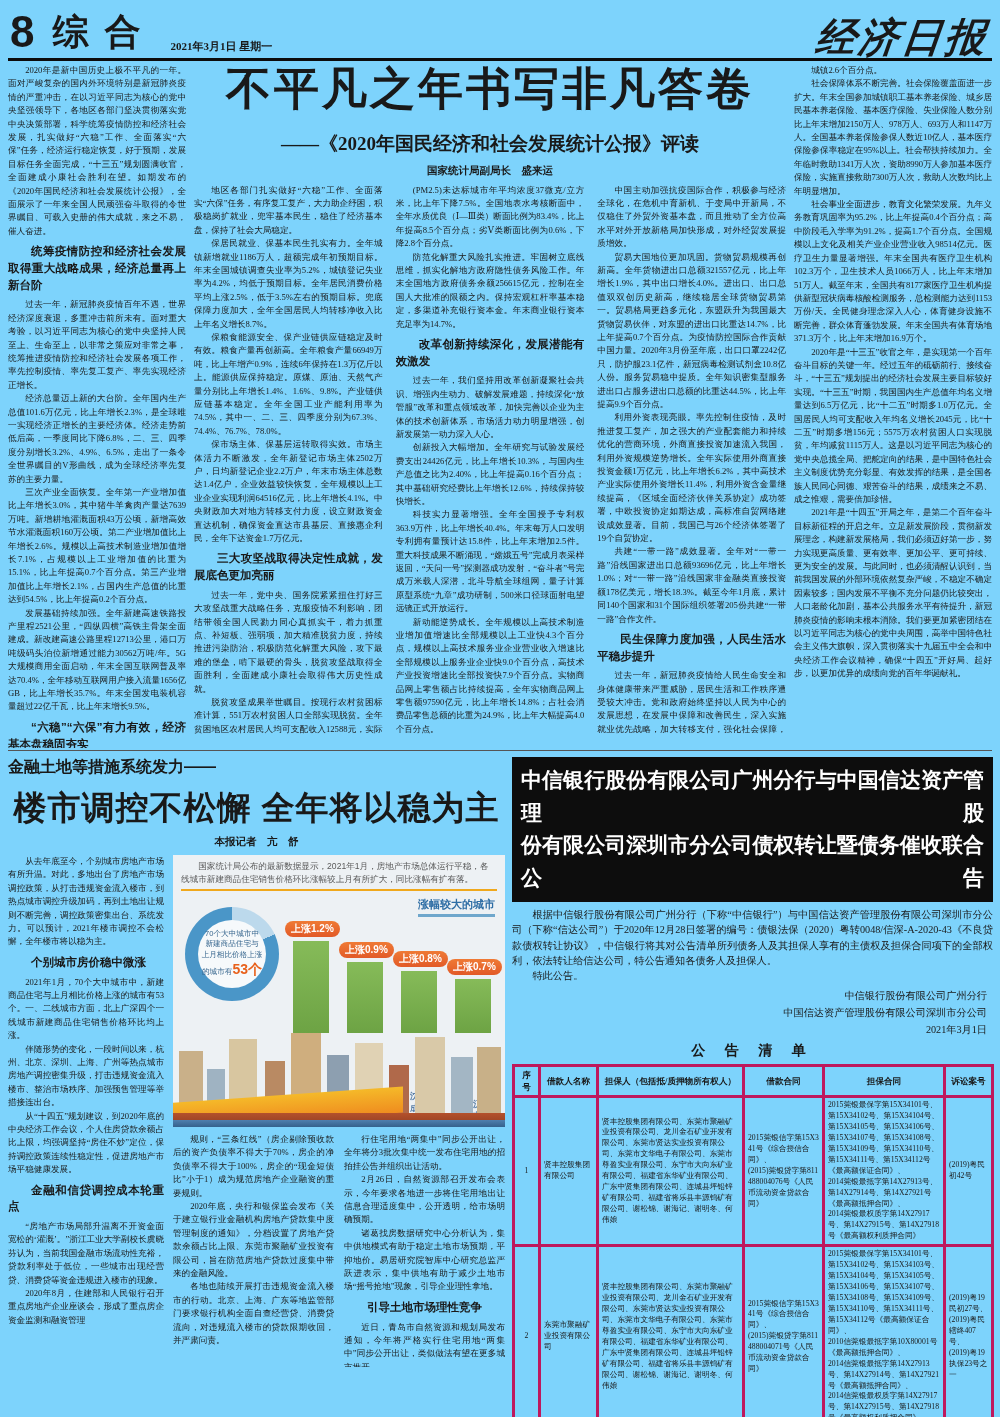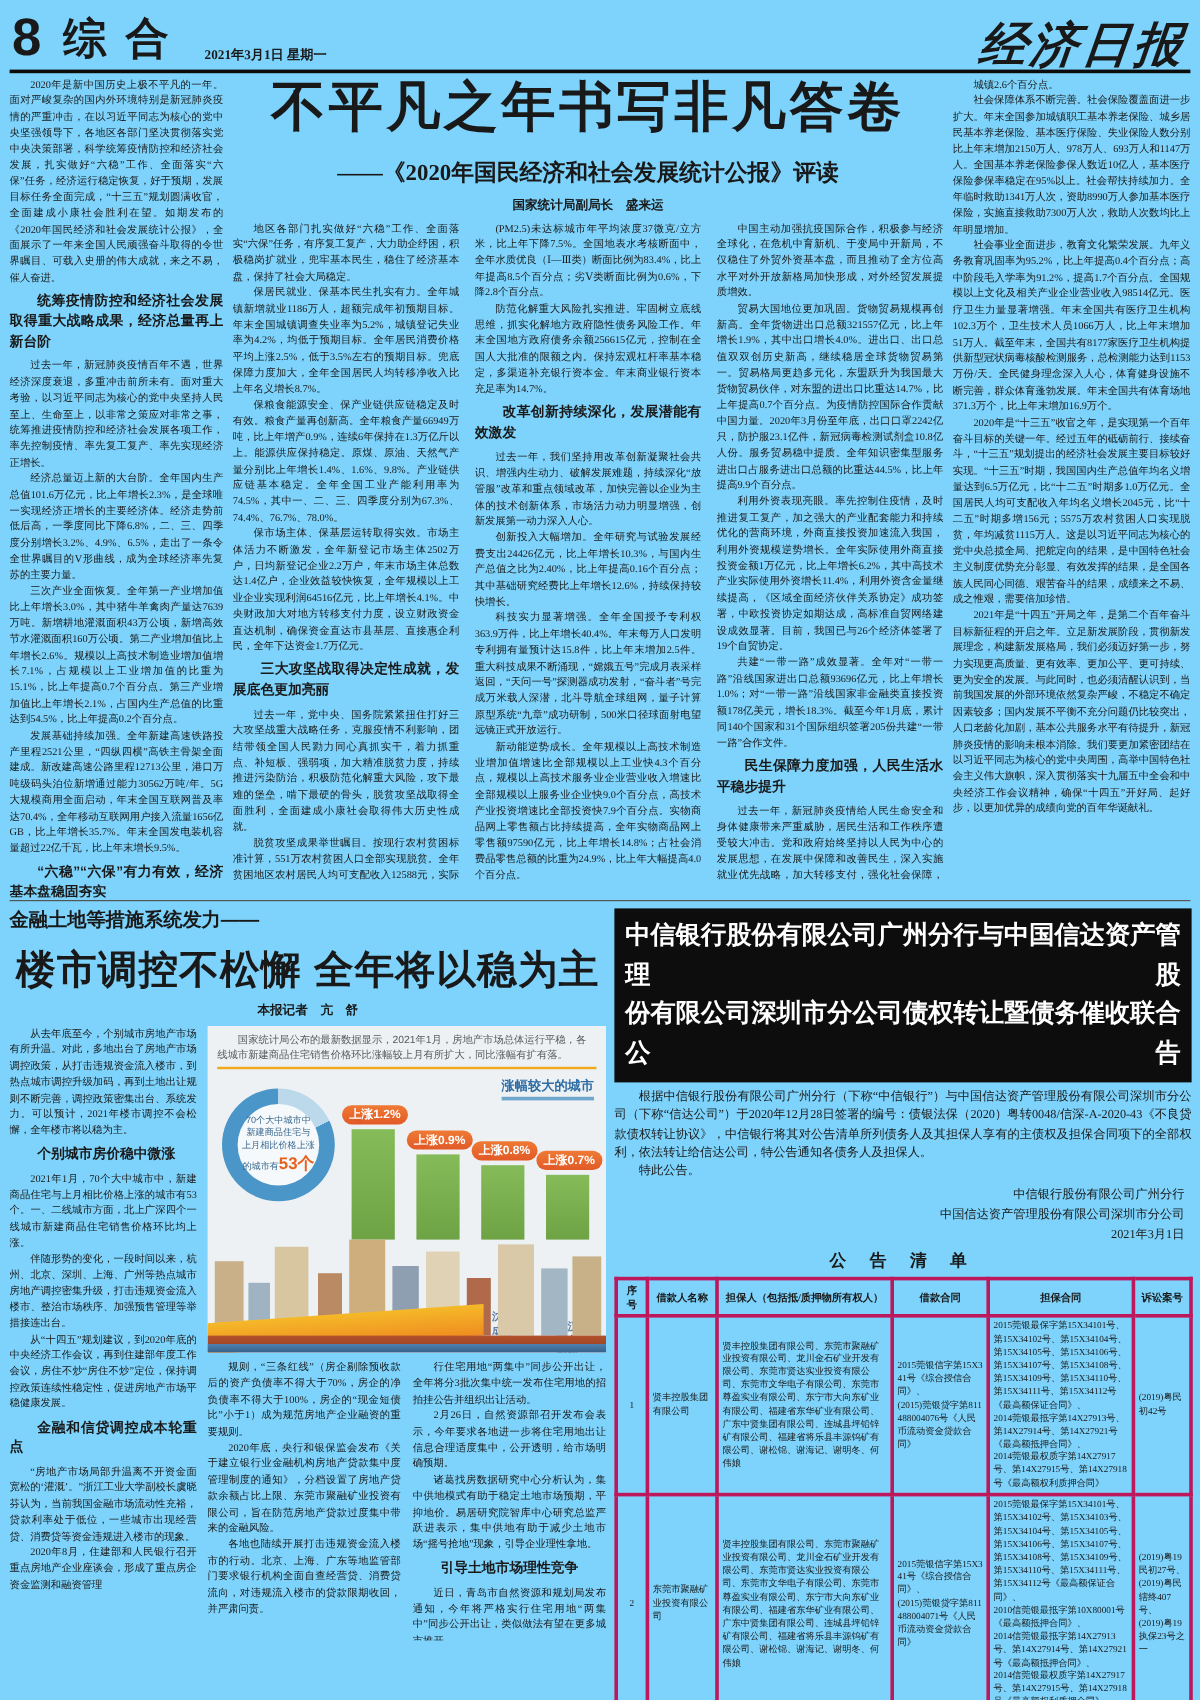--- a/index.html
+++ b/index.html
@@ -162,21 +162,21 @@
     <div class="kicker">金融土地等措施系统发力——</div>
     <div class="house-h1">楼市调控不松懈  全年将以稳为主</div>
     <div class="house-by">本报记者　亢　舒</div>
     <div class="house-flow">
       <div class="house-cola coltext">
 
       <p class="p">从去年底至今，个别城市房地产市场有所升温。对此，多地出台了房地产市场调控政策，从打击违规资金流入楼市，到热点城市调控升级加码，再到土地出让规则不断完善，调控政策密集出台、系统发力。可以预计，2021年楼市调控不会松懈，全年楼市将以稳为主。</p>
           <p class="h">个别城市房价稳中微涨</p>
           <p class="p">2021年1月，70个大中城市中，新建商品住宅与上月相比价格上涨的城市有53个。一、二线城市方面，北上广深四个一线城市新建商品住宅销售价格环比均上涨。</p>
           <p class="p">伴随形势的变化，一段时间以来，杭州、北京、深圳、上海、广州等热点城市房地产调控密集升级，打击违规资金流入楼市、整治市场秩序、加强预售管理等举措接连出台。</p>
-          <p class="p">从“十四五”规划建议，到2020年底的中央经济工作会议，再到住建部年度工作会议，房住不炒“房住不炒”定位，保持调控政策连续性稳定性，促进房地产市场平稳健康发展。</p>
+          <p class="p">从“十四五”规划建议，到2020年底的中央经济工作会议，个人住房贷款余额占比上限，均强调坚持“房住不炒”定位，保持调控政策连续性稳定性，促进房地产市场平稳健康发展。</p>
           <p class="h">金融和信贷调控成本轮重点</p>
           <p class="p">“房地产市场局部升温离不开资金面宽松的‘灌溉’。”浙江工业大学副校长虞晓芬认为，当前我国金融市场流动性充裕，贷款利率处于低位，一些城市出现经营贷、消费贷等资金违规进入楼市的现象。</p>
           <p class="p">2020年8月，住建部和人民银行召开重点房地产企业座谈会，形成了重点房企资金监测和融资管理</p>
         </div>
       <div class="house-right">
 
         <div class="infog">
           <div class="ig-note">国家统计局公布的最新数据显示，2021年1月，房地产市场总体运行平稳，各线城市新建商品住宅销售价格环比涨幅较上月有所扩大，同比涨幅有扩有落。</div>
           <div class="ig-legend">涨幅较大的城市</div>
           <div class="ig-chart">

